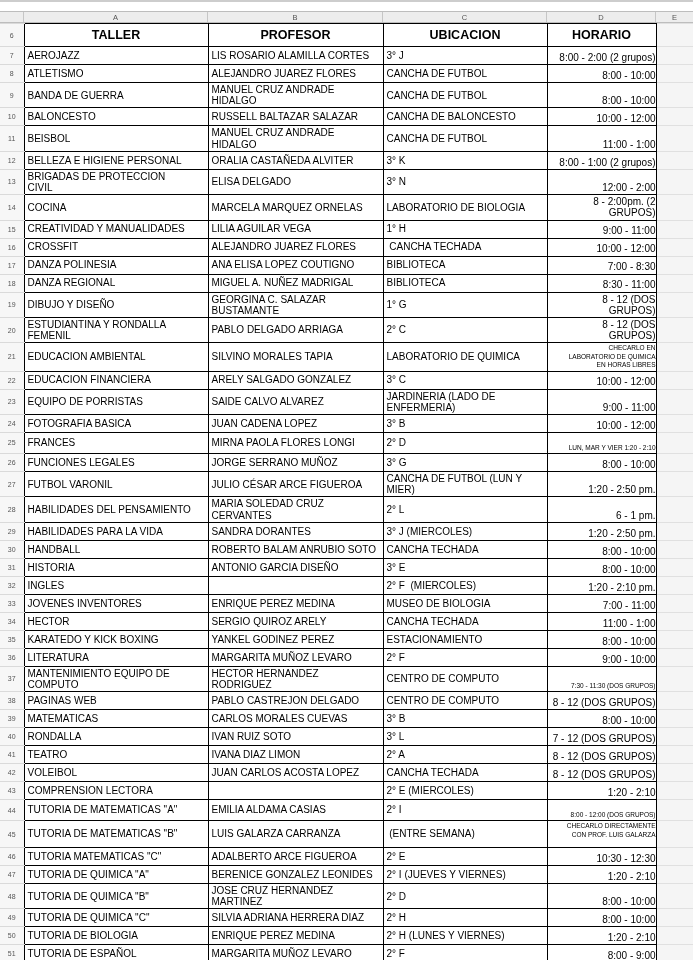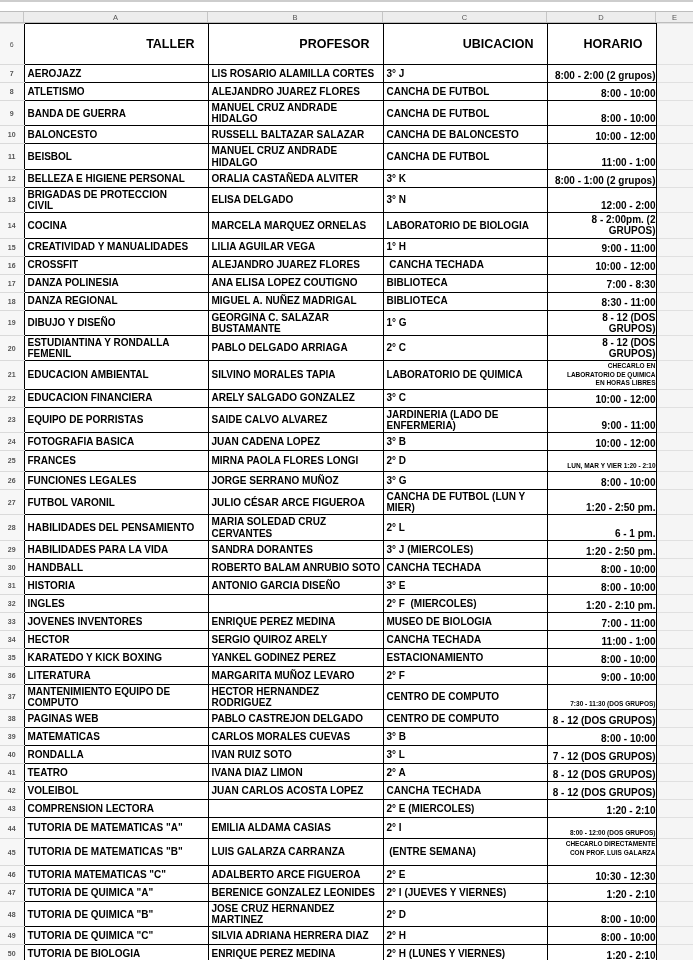--- a/index.html
+++ b/index.html
@@ -17,23 +17,23 @@
   td{box-sizing:border-box;}
   td.rownum{background:#f7f7f7;border:1px solid #dadada;border-left:none;border-right:none;
             font-size:7px;color:#555;text-align:center;vertical-align:middle;padding:0;}
   td.cell{border:1px solid #000;background:#fff;color:#000;font-size:10px;line-height:1.12;
           padding:1px 2px 1px 3px;vertical-align:middle;white-space:pre-line;overflow:hidden;
           font-family:"Liberation Sans", sans-serif;}
   td.cell.horario{vertical-align:bottom;padding-right:0;padding-left:1px;text-align:right;}
   td.cell.small{font-size:6.5px;line-height:1.3;}
   td.cell.topalign{vertical-align:top;}
   td.ecell{border:1px solid #e0e0e0;border-left:none;background:#f5f5f5;}
-  thead td.cell{font-weight:bold;font-size:12.5px;text-align:right;vertical-align:middle;
-                white-space:nowrap;height:20px;padding:13px;}
-  tbody tr{height:18px;font-weight:bold;}
+  thead td.cell{font-weight:bold;font-size:12.5px;text-align:center;vertical-align:middle;
+                white-space:nowrap;height:20px;padding:4px;}
+  tbody tr{height:18px;}
   thead tr{height:20px;}
 </style>
 </head>
 <body>
 
 <div class="sheet">
   <div class="top-edge"></div>
   <div class="top-white"></div>
 
   <div class="letters">

